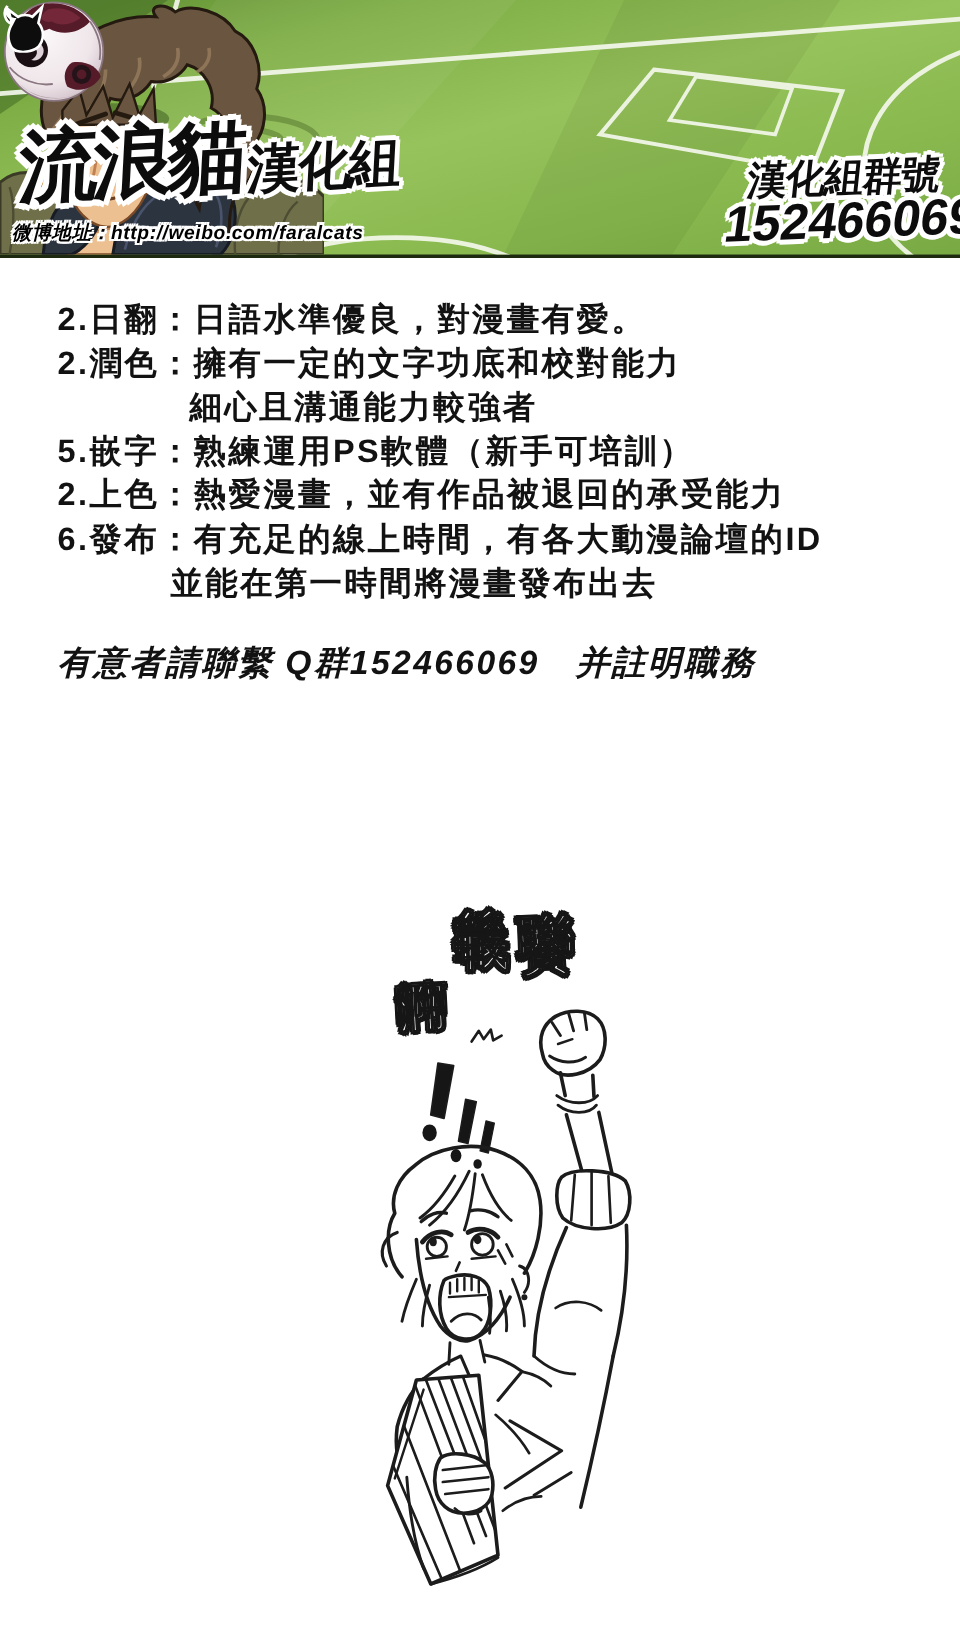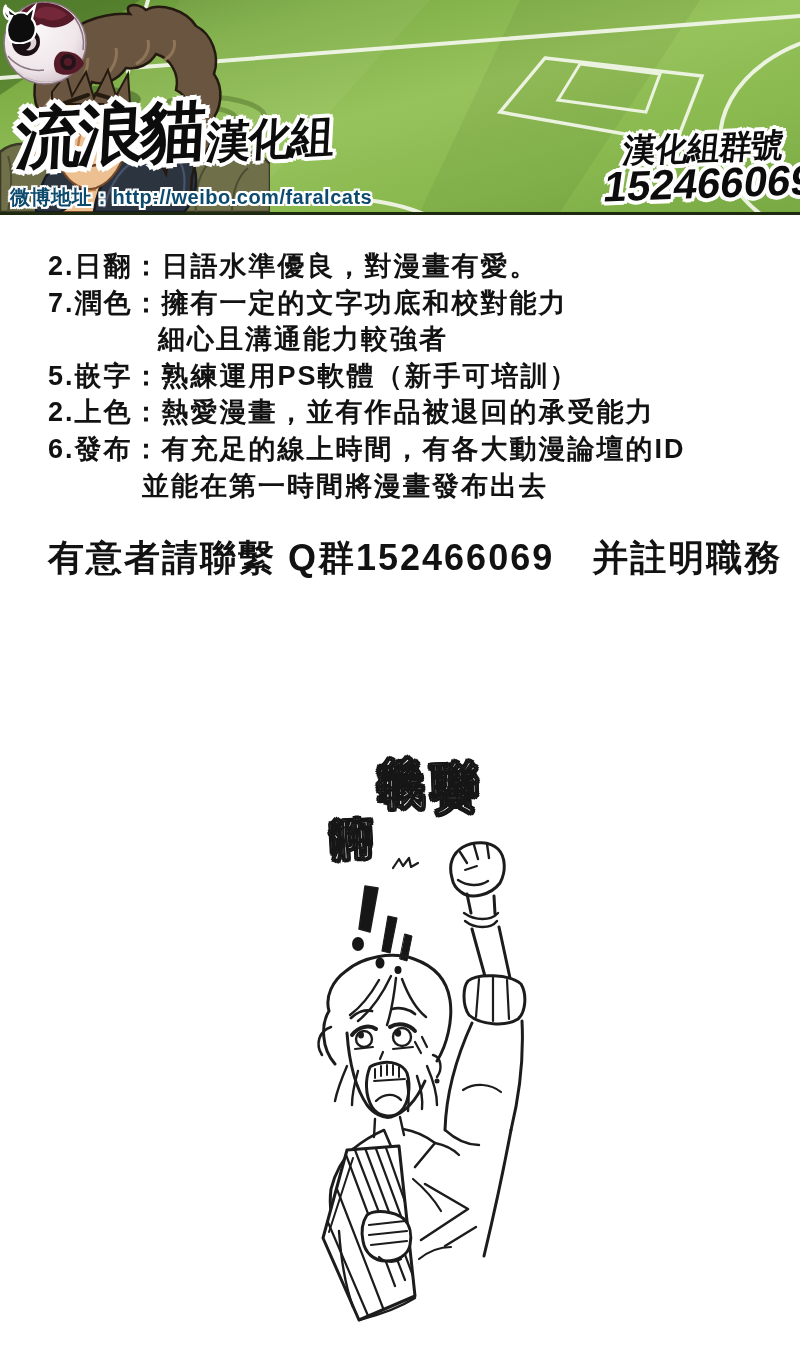--- a/index.html
+++ b/index.html
@@ -18,42 +18,42 @@
   .title-row{position:absolute;left:16px;top:98px;z-index:3;display:flex;align-items:flex-end;
              transform:rotate(-3deg);white-space:nowrap;}
   .title-main{font-size:66px;font-weight:bold;color:#0c0c0c;line-height:1;letter-spacing:-4px;
               transform:skewX(-6deg);
               text-shadow:-4px -4px 0 #fff,4px -4px 0 #fff,-4px 4px 0 #fff,4px 4px 0 #fff,
                           -5px 0 0 #fff,5px 0 0 #fff,0 -5px 0 #fff,0 5px 0 #fff;}
   .title-sub{font-size:44px;font-weight:bold;color:#0c0c0c;line-height:1;margin-left:4px;letter-spacing:-2px;
              transform:skewX(-6deg) translateY(2px);
              text-shadow:-3px -3px 0 #fff,3px -3px 0 #fff,-3px 3px 0 #fff,3px 3px 0 #fff,
                          -4px 0 0 #fff,4px 0 0 #fff,0 -4px 0 #fff,0 4px 0 #fff;}
-  .weibo{position:absolute;left:10px;top:184px;z-index:3;font-size:20px;font-weight:bold;
-         color:#0c4a6e;letter-spacing:.5px;white-space:nowrap;
+  .weibo{position:absolute;left:10px;top:184px;z-index:3;font-size:16px;font-weight:bold;
+         font-style:italic;color:#000000;letter-spacing:.5px;white-space:nowrap;
          text-shadow:-2px -2px 0 #fff,2px -2px 0 #fff,-2px 2px 0 #fff,2px 2px 0 #fff,
                      -2px 0 0 #fff,2px 0 0 #fff,0 -2px 0 #fff,0 2px 0 #fff;}
   .qq-label{position:absolute;left:606px;top:126px;width:194px;z-index:3;text-align:center;
             font-size:33px;font-weight:bold;color:#0c0c0c;white-space:nowrap;
             transform:rotate(-2deg) skewX(-8deg);letter-spacing:-1px;
             text-shadow:-3px -3px 0 #fff,3px -3px 0 #fff,-3px 3px 0 #fff,3px 3px 0 #fff,
                         -4px 0 0 #fff,4px 0 0 #fff,0 -4px 0 #fff,0 4px 0 #fff;}
   .qq-number{position:absolute;left:604px;top:160px;width:196px;z-index:3;text-align:center;
              font-size:42px;font-weight:bold;color:#0c0c0c;white-space:nowrap;
              transform:rotate(-2deg) skewX(-10deg);letter-spacing:0px;
              text-shadow:-3px -3px 0 #fff,3px -3px 0 #fff,-3px 3px 0 #fff,3px 3px 0 #fff,
                          -4px 0 0 #fff,4px 0 0 #fff,0 -4px 0 #fff,0 4px 0 #fff;}
 
   
   .recruit{position:absolute;left:48px;top:248px;color:#121212;font-weight:bold;white-space:nowrap;}
   .r-heading{font-size:28px;height:37px;line-height:37px;letter-spacing:2px;}
   .r-line{font-size:27px;height:36.6px;line-height:36.6px;letter-spacing:2px;}
   .indent-a{padding-left:110px;}
   .indent-b{padding-left:94px;}
-  .r-contact{font-size:36px;margin-top:30px;letter-spacing:2px;}
+  .r-contact{font-size:28px;margin-top:30px;letter-spacing:2px;font-style:italic;}
 
   
   .v-col{position:absolute;writing-mode:vertical-rl;text-orientation:upright;
          font-weight:bold;color:#ffffff;line-height:1;letter-spacing:4px;z-index:2;
          -webkit-text-stroke:1px #161616;
          text-shadow:-2px -2px 0 #161616,2px -2px 0 #161616,-2px 2px 0 #161616,2px 2px 0 #161616,
                      -2.5px 0 0 #161616,2.5px 0 0 #161616,0 -2.5px 0 #161616,0 2.5px 0 #161616;}
   .col1{left:430px;top:722px;font-size:47px;transform:rotate(-2deg);}
   .col2{left:378px;top:719px;font-size:46px;transform:rotate(-1deg);}
   .col3{left:328px;top:783px;font-size:42px;transform:rotate(-3deg);}
@@ -176,21 +176,21 @@
       <span class="title-main">流浪貓</span>
       <span class="title-sub">漢化組</span>
     </div>
     <div class="weibo">微博地址：http://weibo.com/faralcats</div>
     <div class="qq-label">漢化組群號</div>
     <div class="qq-number">152466069</div>
   </header>
 
   <main class="recruit">
     <div class="r-line">2.日翻：日語水準優良，對漫畫有愛。</div>
-    <div class="r-line">7.潤色：擁有一定的文字功底和校對能力</div>
+    <div class="r-line">2.潤色：擁有一定的文字功底和校對能力</div>
     <div class="r-line indent-a">細心且溝通能力較強者</div>
     <div class="r-line">5.嵌字：熟練運用PS軟體（新手可培訓）</div>
     <div class="r-line">2.上色：熱愛漫畫，並有作品被退回的承受能力</div>
     <div class="r-line">6.發布：有充足的線上時間，有各大動漫論壇的ID</div>
     <div class="r-line indent-b">並能在第一時間將漫畫發布出去</div>
     <div class="r-contact">有意者請聯繫 Q群152466069　并註明職務</div>
   </main>
 
   <section>
     <div class="v-col col1">聯賽</div>

